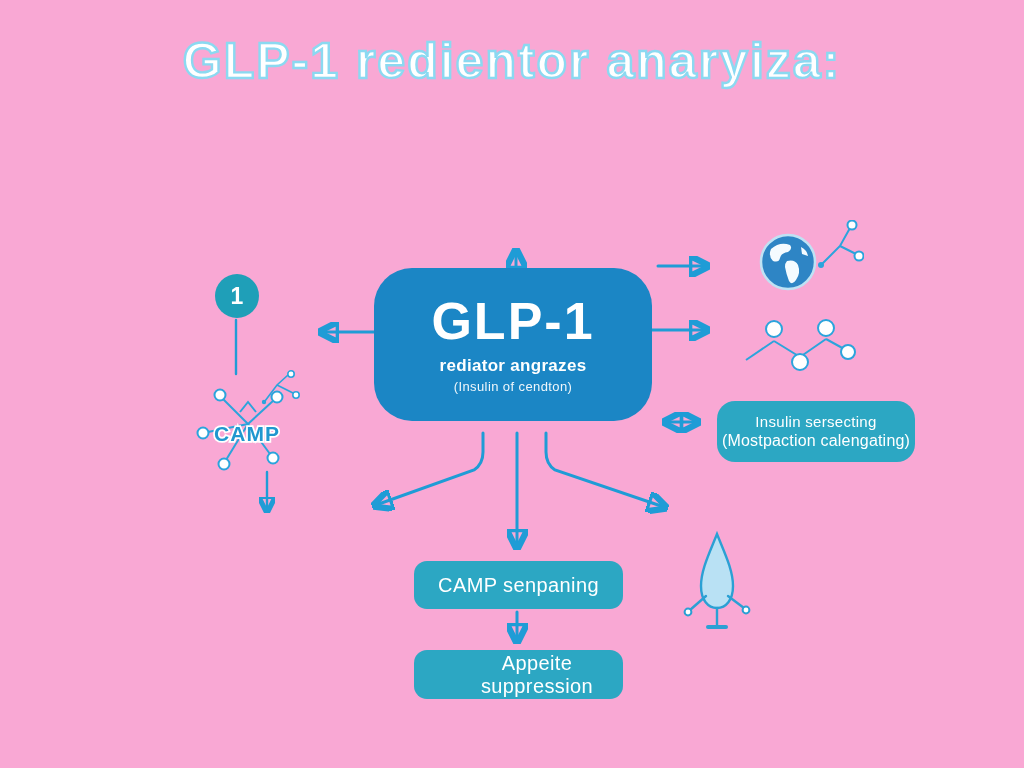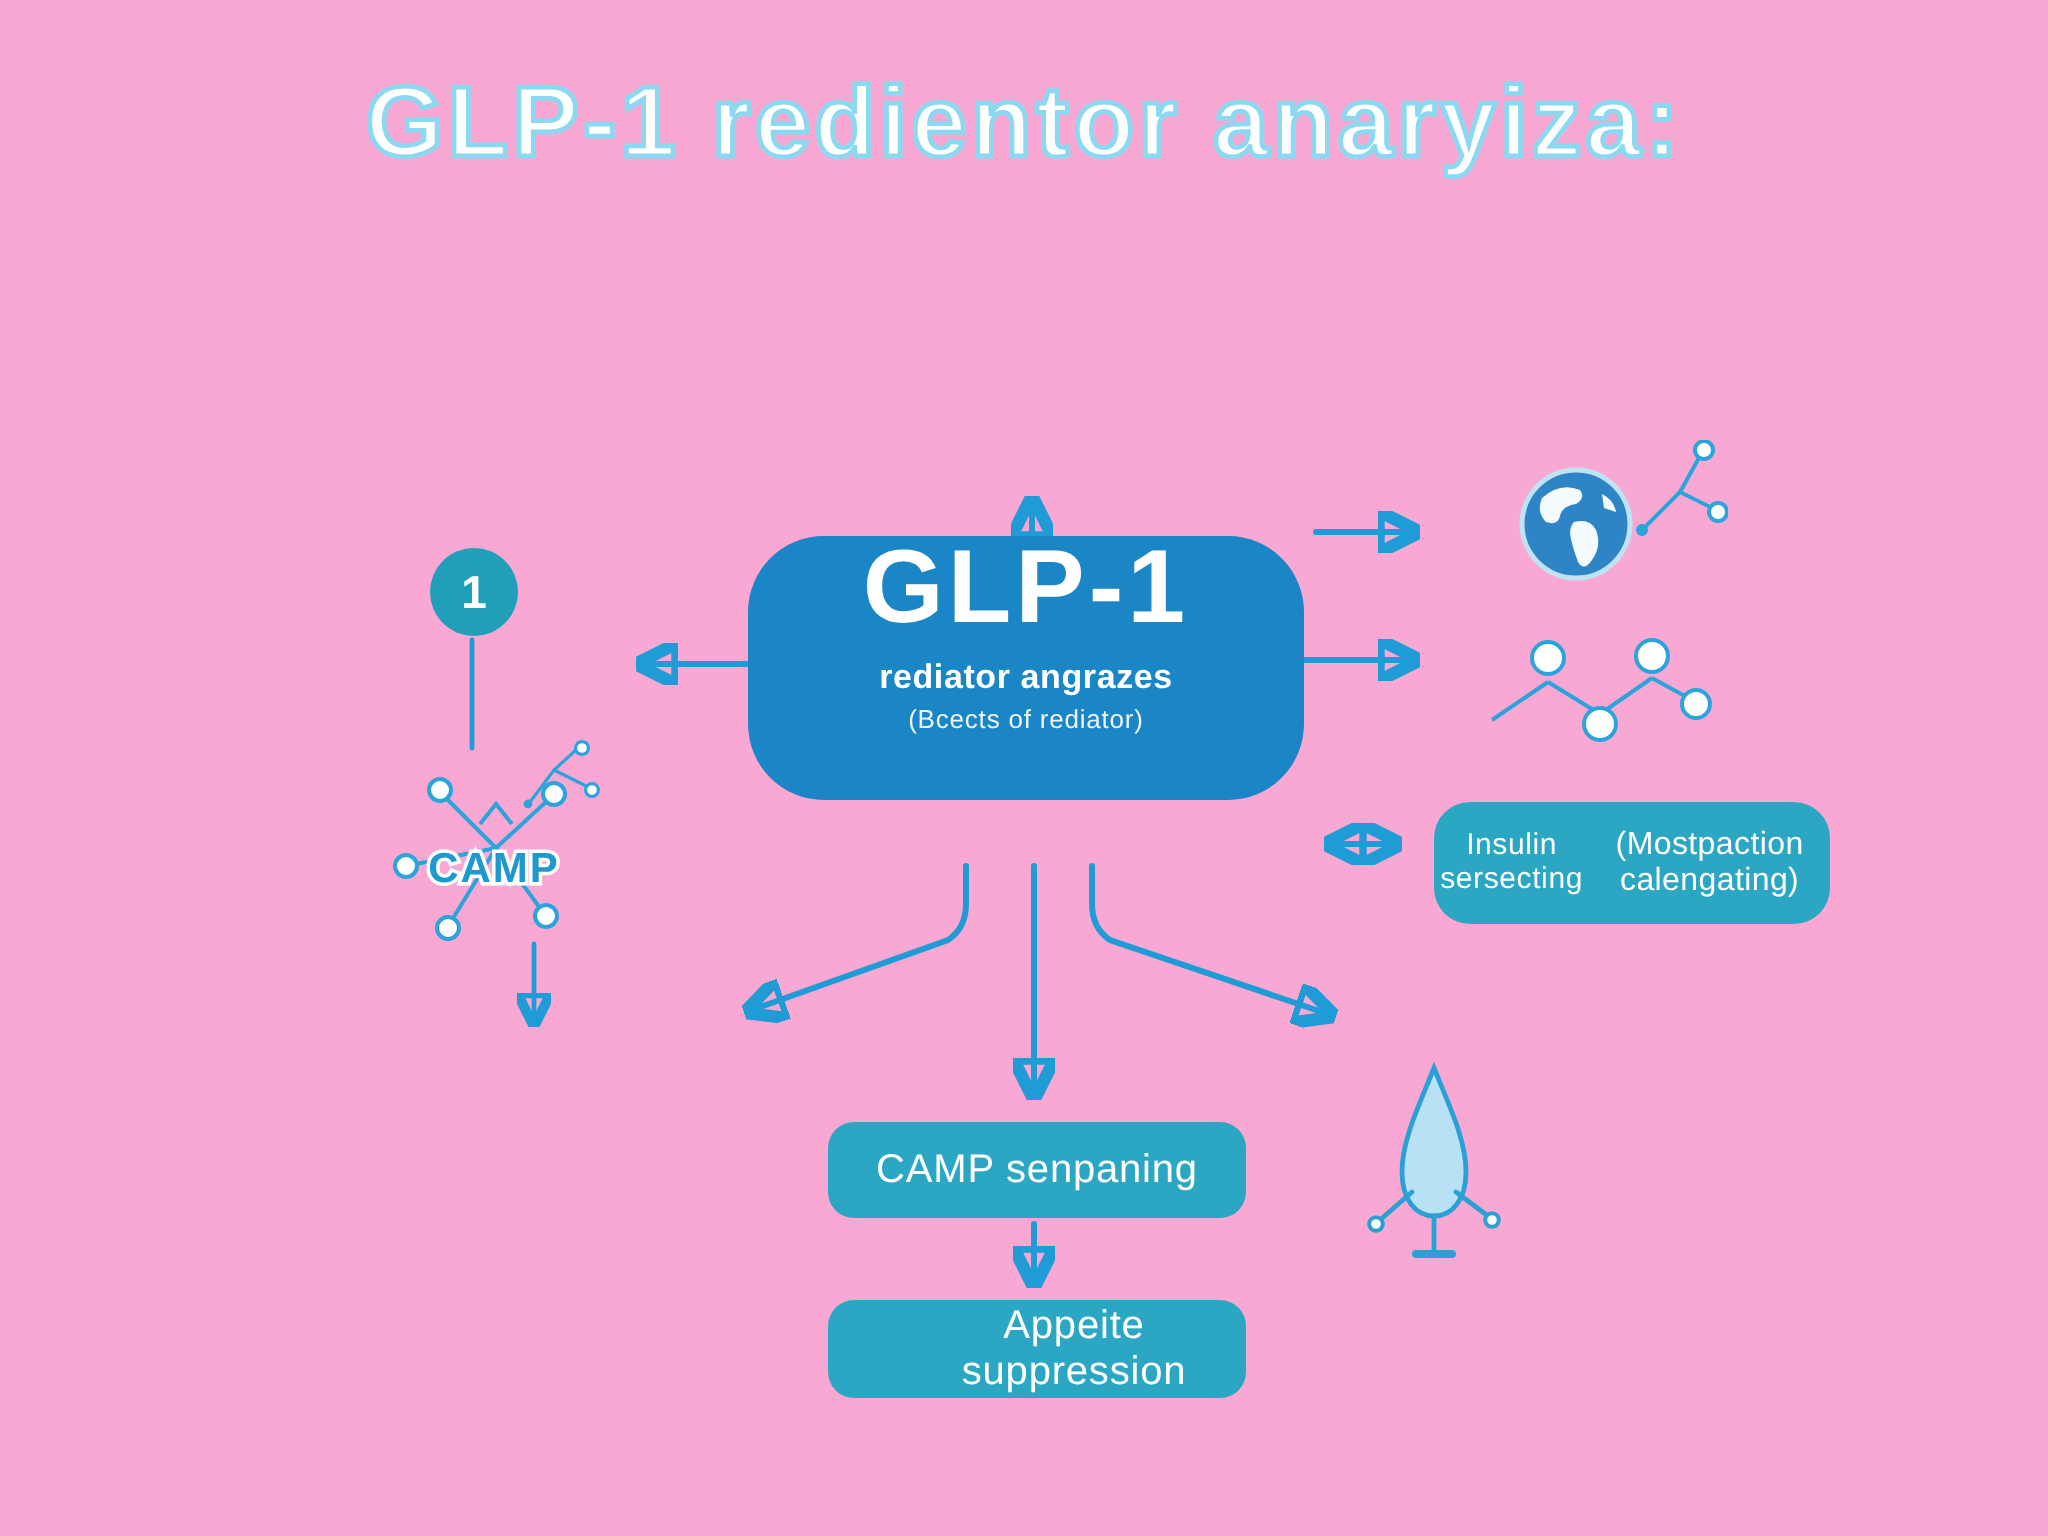--- a/index.html
+++ b/index.html
@@ -16,30 +16,30 @@
     fill:#ffffff;stroke:#8bd9f1;stroke-width:2.4px;
   }
 
   
   #connectors{position:absolute;left:0;top:0;width:1024px;height:768px;pointer-events:none;}
   #connectors path{stroke:#1f9cd6;stroke-width:3;fill:none;stroke-linecap:round;}
   #connectors path.thin{stroke-width:2.4;}
 
   
   .central-box{
-    left:374px;top:268px;width:278px;height:132px;background:#1b86c5;border-radius:38px;
-    display:flex;flex-direction:column;align-items:center;color:#ffffff;
+    left:374px;top:268px;width:278px;height:153px;background:#1b86c5;border-radius:38px;
+    display:flex;flex-direction:column;align-items:center;justify-content:center;color:#ffffff;
   }
   .central-box .big{font-size:52px;font-weight:bold;letter-spacing:2px;line-height:1;margin-bottom:9px;}
   .central-box .sub{font-size:17px;font-weight:bold;letter-spacing:.3px;margin-bottom:3px;}
   .central-box .cap{font-size:13px;color:rgba(255,255,255,.93);letter-spacing:.4px;}
 
   
   .teal-box{
-    background:#2ca7c3;border-radius:16px;color:#ffffff;display:flex;
+    background:#2ca7c3;border-radius:16px;color:#ffffff;display:flex;flex-direction:column;
     align-items:center;justify-content:center;text-align:center;
   }
   #glip-box{left:176px;top:521px;width:190px;height:79px;}
   #glip-box .t{font-size:23px;font-weight:bold;margin-bottom:4px;letter-spacing:.3px;}
   #glip-box .s{font-size:12.5px;line-height:1.3;letter-spacing:.2px;}
   #insulin-box{left:717px;top:401px;width:198px;height:61px;border-radius:18px;}
   #insulin-box .l1{font-size:15px;letter-spacing:.3px;margin-bottom:2px;}
   #insulin-box .l2{font-size:16px;letter-spacing:.2px;}
   #signaling-box{left:414px;top:561px;width:209px;height:48px;border-radius:13px;}
   #signaling-box .l{font-size:20px;letter-spacing:.4px;}
@@ -108,21 +108,21 @@
     <path class="mol-stroke" style="stroke-width:1.6" d="M7,31 L19,15 L30,5"></path>
     <path class="mol-stroke" style="stroke-width:1.6" d="M19,15 L35,23"></path>
     <circle class="mol-node" style="stroke-width:1.6" cx="33" cy="4" r="3.2"></circle>
     <circle class="mol-node" style="stroke-width:1.6" cx="38" cy="25" r="3.2"></circle>
     <circle cx="6" cy="32" r="2.2" fill="#2ba4dc"></circle>
   </svg>
 
   <div class="central-box abs">
     <div class="big">GLP-1</div>
     <div class="sub">rediator angrazes</div>
-    <div class="cap">(Bcects of rediator)</div>
+    <div class="cap">(Insulin of cendton)</div>
   </div>
 
   <svg class="icon-svg" style="left:757px;top:231px;" width="62" height="62">
     <circle cx="31" cy="31" r="27" fill="#2e85c5" stroke="#bfe2f4" stroke-width="2.5"></circle>
     <path d="M14,18 q9,-8 19,-4 q3,4 -2,7 q-7,1 -8,6 q-1,5 -7,3 q-5,-5 -2,-12 z" fill="#f4fbff"></path>
     <path d="M30,30 q8,-2 11,4 q3,8 -2,15 q-4,6 -7,1 q-3,-8 -4,-14 q0,-4 2,-6 z" fill="#f4fbff"></path>
     <path d="M44,16 q6,3 7,9 l-6,-2 z" fill="#f4fbff"></path>
   </svg>
 
   <svg class="icon-svg" style="left:812px;top:220px;" width="52" height="54">

